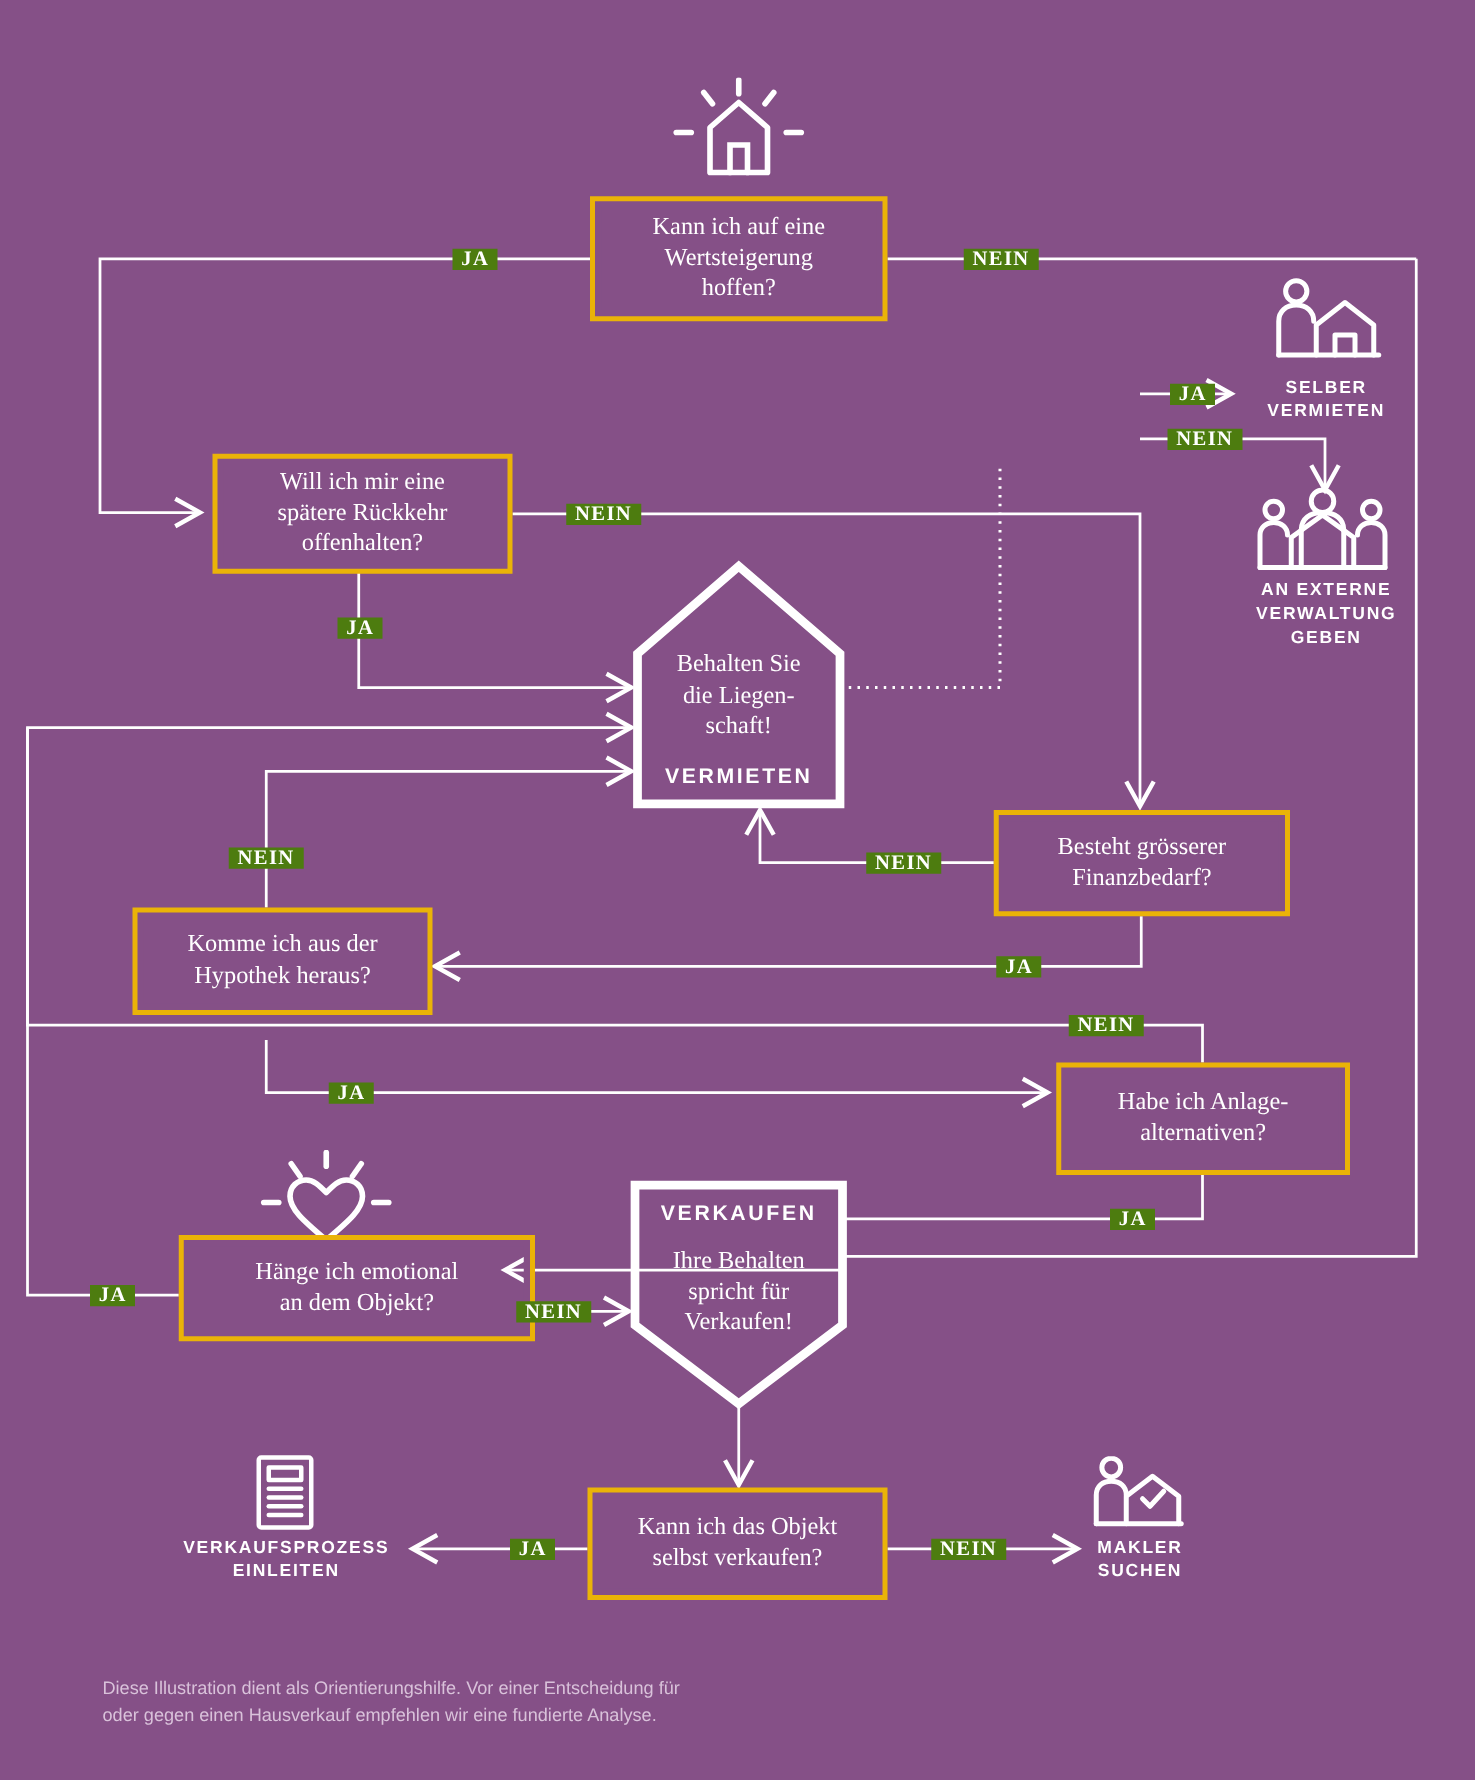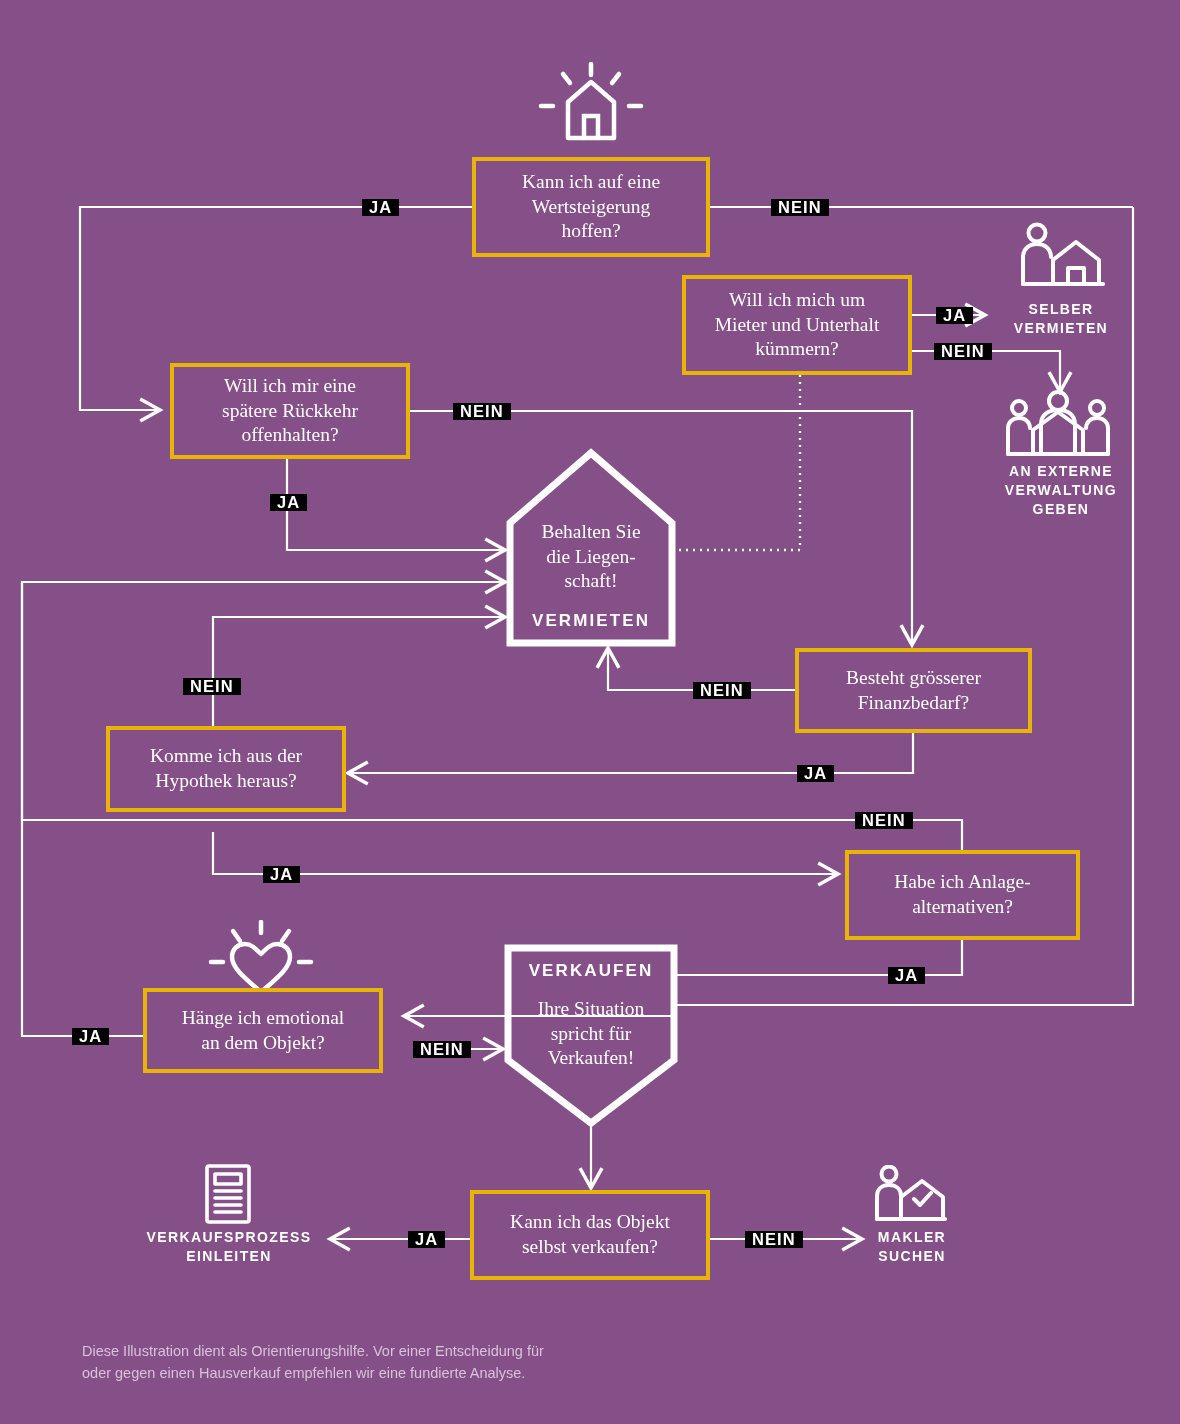--- a/index.html
+++ b/index.html
@@ -45,27 +45,27 @@
     line-height: 1.28;
     color: #ffffff;
     padding: 6px 10px;
     box-shadow: inset 0 0 0 5px #855087;
   }
   .node-text { display: block; }
 
   
   .elabel {
     position: absolute;
-    font-family: Liberation Sans, sans-serif;
+    font-family: Liberation Serif, serif;
     font-weight: bold;
     font-size: 16.5px;
     letter-spacing: 1.1px;
     color: #ffffff;
     white-space: nowrap;
-    background: #000000;
+    background: #4d7c0f;
     padding: 0 7px;
     line-height: 1;
   }
 
   
   .endcap {
     position: absolute;
     text-align: center;
     font-family: "Liberation Sans", sans-serif;
     font-weight: bold;
@@ -239,25 +239,20 @@
       <path d="M42 34 L48 40 L59 28"></path>
     </svg>
   </div>
 
   <div class="node" style="left:472px; top:157px; width:238px; height:100px;">
     <span class="node-text" style="white-space:pre-line;">Kann ich auf eine
 Wertsteigerung
 hoffen?</span>
   </div>
 
-  <div class="node" style="left:682px; top:275px; width:230px; height:100px;">
-    <span class="node-text" style="white-space:pre-line;">Will ich mich um
-Mieter und Unterhalt
-kümmern?</span>
-  </div>
 
   <div class="node" style="left:170px; top:363px; width:240px; height:96px;">
     <span class="node-text" style="white-space:pre-line;">Will ich mir eine
 spätere Rückkehr
 offenhalten?</span>
   </div>
 
   <div class="node" style="left:795px; top:648px; width:237px; height:85px;">
     <span class="node-text" style="white-space:pre-line;">Besteht grösserer
 Finanzbedarf?</span>
@@ -266,21 +261,21 @@
   <div class="node" style="left:106px; top:726px; width:240px; height:86px;">
     <span class="node-text" style="white-space:pre-line;">Komme ich aus der
 Hypothek heraus?</span>
   </div>
 
   <div class="node" style="left:845px; top:850px; width:235px; height:90px;">
     <span class="node-text" style="white-space:pre-line;">Habe ich Anlage-
 alternativen?</span>
   </div>
 
-  <div class="node" style="left:143px; top:988px; width:240px; height:85px;">
+  <div class="node" style="left:143px; top:988px; width:285px; height:85px;">
     <span class="node-text" style="white-space:pre-line;">Hänge ich emotional
 an dem Objekt?</span>
   </div>
 
   <div class="node" style="left:470px; top:1190px; width:240px; height:90px;">
     <span class="node-text" style="white-space:pre-line;">Kann ich das Objekt
 selbst verkaufen?</span>
   </div>
 
   <div class="result-house" style="left:505px; top:447px; width:172px; height:201px;">
@@ -294,21 +289,21 @@
       <div class="res-kicker" style="margin-top:17px;">VERMIETEN</div>
     </div>
   </div>
 
   <div class="result-banner" style="left:503px; top:943px; width:176px; height:185px;">
     <svg width="176" height="185" viewBox="0 0 176 185" fill="none" stroke="#ffffff" stroke-width="7" stroke-linejoin="miter">
       <path d="M5 5 H171 V117 L88 180 L5 117 Z"></path>
     </svg>
     <div class="inner" style="justify-content:flex-start; padding-top:18px;">
       <div class="res-kicker">VERKAUFEN</div>
-      <div class="res-body" style="margin-top:16px;">Ihre Situation
+      <div class="res-body" style="margin-top:16px;">Ihre Behalten
 spricht für
 Verkaufen!</div>
     </div>
   </div>
 
   <div class="endcap" style="left:991px; top:300px; width:140px;">SELBER
 VERMIETEN</div>
 
   <div class="endcap" style="left:988px; top:462px; width:146px;">AN EXTERNE
 VERWALTUNG

